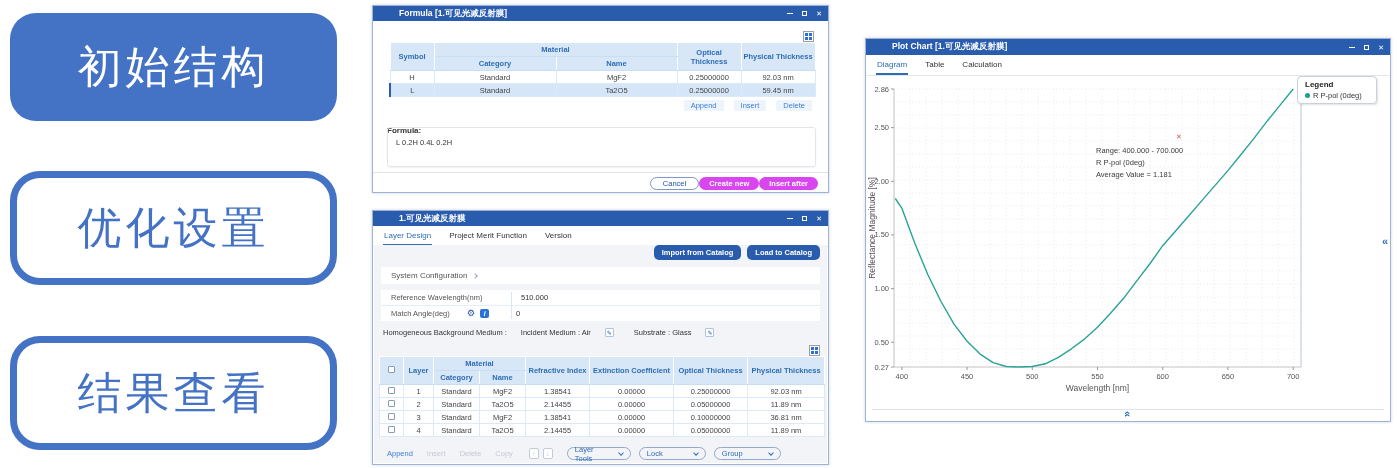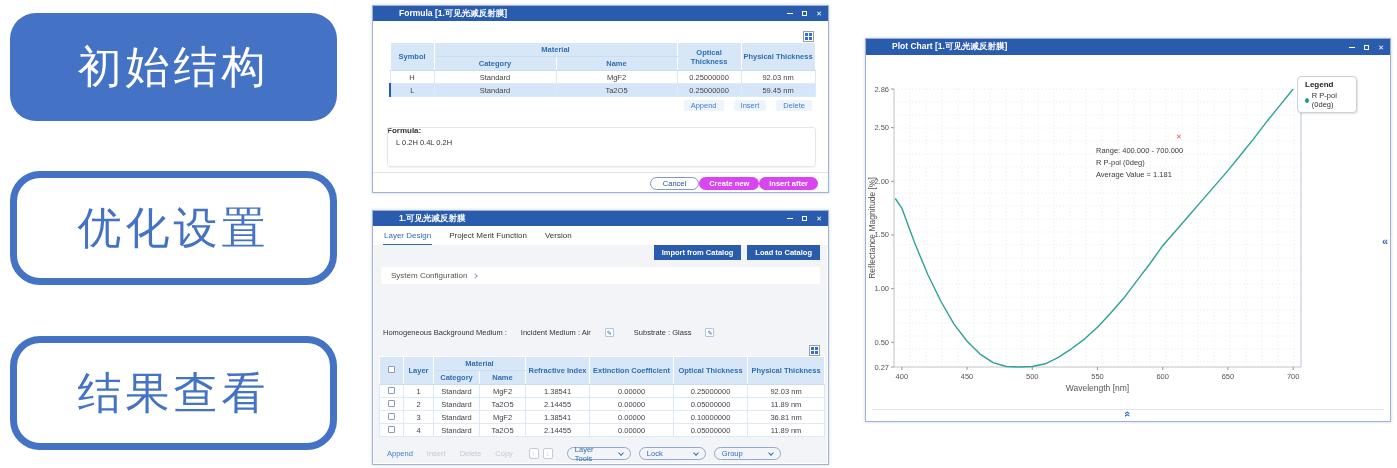--- a/index.html
+++ b/index.html
@@ -39,21 +39,21 @@
   .link { color:#3f7ed8; font-size:7.5px; cursor:pointer; }
   .chip { background:#edf4fc; padding:1px 7px; border-radius:2px; }
   .link.disabled { color:#c2cbd8; cursor:default; background:transparent; }
 
   .pill { display:inline-flex; align-items:center; justify-content:center; height:13px; border-radius:7px;
     font-size:7.5px; cursor:pointer; }
   .pill-outline { border:1px solid #7e99c6; color:#1d4f9e; background:#fff; padding:0 12px; }
   .pill-navy { background:#d946ef; color:#fff; font-weight:bold; padding:0 10px; }
 
   .btn-navy { display:inline-flex; align-items:center; justify-content:center; height:15px; background:#2a5cad;
-    color:#fff; font-size:7.5px; font-weight:bold; border-radius:0; padding:0 8px; cursor:pointer; }
+    color:#fff; font-size:7.5px; font-weight:bold; border-radius:5px; padding:0 8px; cursor:pointer; }
 
   .checkbox { display:inline-block; width:7px; height:7px; border:1px solid #8d9bb0; border-radius:1px; background:#fff; cursor:pointer; }
 
   .chev { display:inline-block; width:4px; height:4px; border-right:1px solid #2e6db4; border-bottom:1px solid #2e6db4;
     transform:rotate(45deg); margin-left:6px; margin-bottom:2px; }
   .dropdown { display:inline-flex; align-items:center; justify-content:space-between; height:13px; border:1px solid #93a7cf;
     border-radius:8px; color:#2e6db4; font-size:7.5px; padding:0 7px; cursor:pointer; }
 
   .gear { color:#1d4f9e; font-size:9px; line-height:9px; cursor:pointer; }
   .info-ic { display:inline-flex; width:9px; height:9px; background:#2a72d8; border-radius:2px; color:#fff;
@@ -176,20 +176,33 @@
   <div class="abs" style="right:8px; top:34px; display:flex; gap:6px;">
     <span class="btn-navy">Import from Catalog</span>
     <span class="btn-navy">Load to Catalog</span>
   </div>
 
   <div class="abs" style="left:8px; right:8px; top:56px; height:17px; background:#fff; border-radius:2px; display:flex; align-items:center; padding:0 10px; gap:6px;">
     <span style="font-size:8px; color:#555;">System Configuration</span>
     <span class="chev" style="border-color:#9aa4b2; transform:rotate(-45deg); margin:0;"></span>
   </div>
 
+  <div class="abs" style="left:8px; right:8px; top:79px; height:31px; background:#fff;">
+    <div class="abs" style="left:130px; top:2px; bottom:2px; border-left:1px solid #d9e6f5;"></div>
+    <div style="height:16px; display:flex; align-items:center; border-bottom:1px solid #e4eefb;">
+      <span style="width:126px; padding-left:10px; font-size:7.5px; color:#555;">Reference Wavelength(nm)</span>
+      <span style="padding-left:14px; font-size:7.5px; color:#333;">510.000</span>
+    </div>
+    <div style="height:15px; display:flex; align-items:center;">
+      <span style="width:86px; padding-left:10px; font-size:7.5px; color:#555;">Match Angle(deg)</span>
+      <span class="gear">⚙</span>
+      <span class="info-ic" style="margin-left:5px;">i</span>
+      <span style="padding-left:27px; font-size:7.5px; color:#333;">0</span>
+    </div>
+  </div>
 
   <div class="abs" style="left:10px; top:117px; display:flex; align-items:center; gap:14px; font-size:7.5px; color:#333;">
     <span>Homogeneous Background Medium :</span>
     <span>Incident Medium : Air</span>
     <span class="edit-ic">✎</span>
     <span style="margin-left:6px;">Substrate : Glass</span>
     <span class="edit-ic">✎</span>
   </div>
 
   <div class="abs" style="right:8px; top:131px;">
@@ -297,20 +310,25 @@
 </div>
 
 <div class="win" style="left:865px; top:38px; width:526px; height:384px;">
   <div class="titlebar" style="height:16px;">
     <span class="t">Plot Chart [1.可见光减反射膜]</span>
     <span class="winctl">
       <span class="ic-min"></span>
       <span class="ic-max"></span>
       <span class="ic-close">✕</span>
     </span>
+  </div>
+  <div class="tabs">
+    <span class="tab active">Diagram</span>
+    <span class="tab">Table</span>
+    <span class="tab">Calculation</span>
   </div>
 
   <svg id="chart-svg" class="abs" style="left:0; top:36px;" width="524" height="332">
       <g>
         <line x1="28" y1="14" x2="28" y2="292" stroke="#e9e9e9" stroke-width="1" stroke-dasharray="1 2.6"></line>
         <line x1="44" y1="14" x2="44" y2="292" stroke="#e9e9e9" stroke-width="1" stroke-dasharray="1 2.6"></line>
         <line x1="60" y1="14" x2="60" y2="292" stroke="#e9e9e9" stroke-width="1" stroke-dasharray="1 2.6"></line>
         <line x1="76" y1="14" x2="76" y2="292" stroke="#e9e9e9" stroke-width="1" stroke-dasharray="1 2.6"></line>
         <line x1="92" y1="14" x2="92" y2="292" stroke="#e9e9e9" stroke-width="1" stroke-dasharray="1 2.6"></line>
         <line x1="108" y1="14" x2="108" y2="292" stroke="#e9e9e9" stroke-width="1" stroke-dasharray="1 2.6"></line>
@@ -392,21 +410,21 @@
         <line x1="25" y1="267.3127413127413" x2="28" y2="267.3127413127413" stroke="#999"></line>
         <text x="23" y="269.8127413127413">0.50</text>
         <line x1="25" y1="292" x2="28" y2="292" stroke="#999"></line>
         <text x="23" y="294.5">0.27</text>
       </g>
       <text x="231.5" y="316" font-size="8.5" fill="#555" text-anchor="middle">Wavelength [nm]</text>
       <text x="9" y="153" font-size="8.5" fill="#555" text-anchor="middle" transform="rotate(-90 9 153)">Reflectance Magnitude [%]</text>
       <polyline points="29.3,123.5 35.8,133.1 48.9,168.6 61.9,199.7 75.0,226.5 88.0,249.1 101.1,266.2 114.1,279.1 127.1,287.7 140.2,291.5 153.2,292.0 166.3,291.5 179.3,288.8 192.4,282.3 205.4,273.8 218.5,264.1 231.5,252.3 244.5,238.3 257.6,223.3 270.6,206.1 283.7,189.0 296.7,170.7 309.8,155.7 322.8,140.7 335.9,125.6 348.9,110.6 361.9,95.6 375.0,79.5 388.0,63.4 401.1,46.2 414.1,30.1 427.2,14.0" fill="none" stroke="#2aa396" stroke-width="1.4" stroke-linejoin="round"></polyline>
     </svg>
 
-  <div class="legendbox" style="left:431px; top:37px; width:60px;">
+  <div class="legendbox" style="left:431px; top:37px; width:80px;">
     <div class="lt">Legend</div>
     <div class="le">
         <span class="dot" id="legend-dot" style="background: rgb(28, 158, 142);"></span>
       <span>R P-pol (0deg)</span>
       </div>
   </div>
 
   <span class="red-x" style="left:310px; top:94px;">✕</span>
   <div class="annot" style="left:230px; top:106px;">
     <div>Range: 400.000 - 700.000</div>

